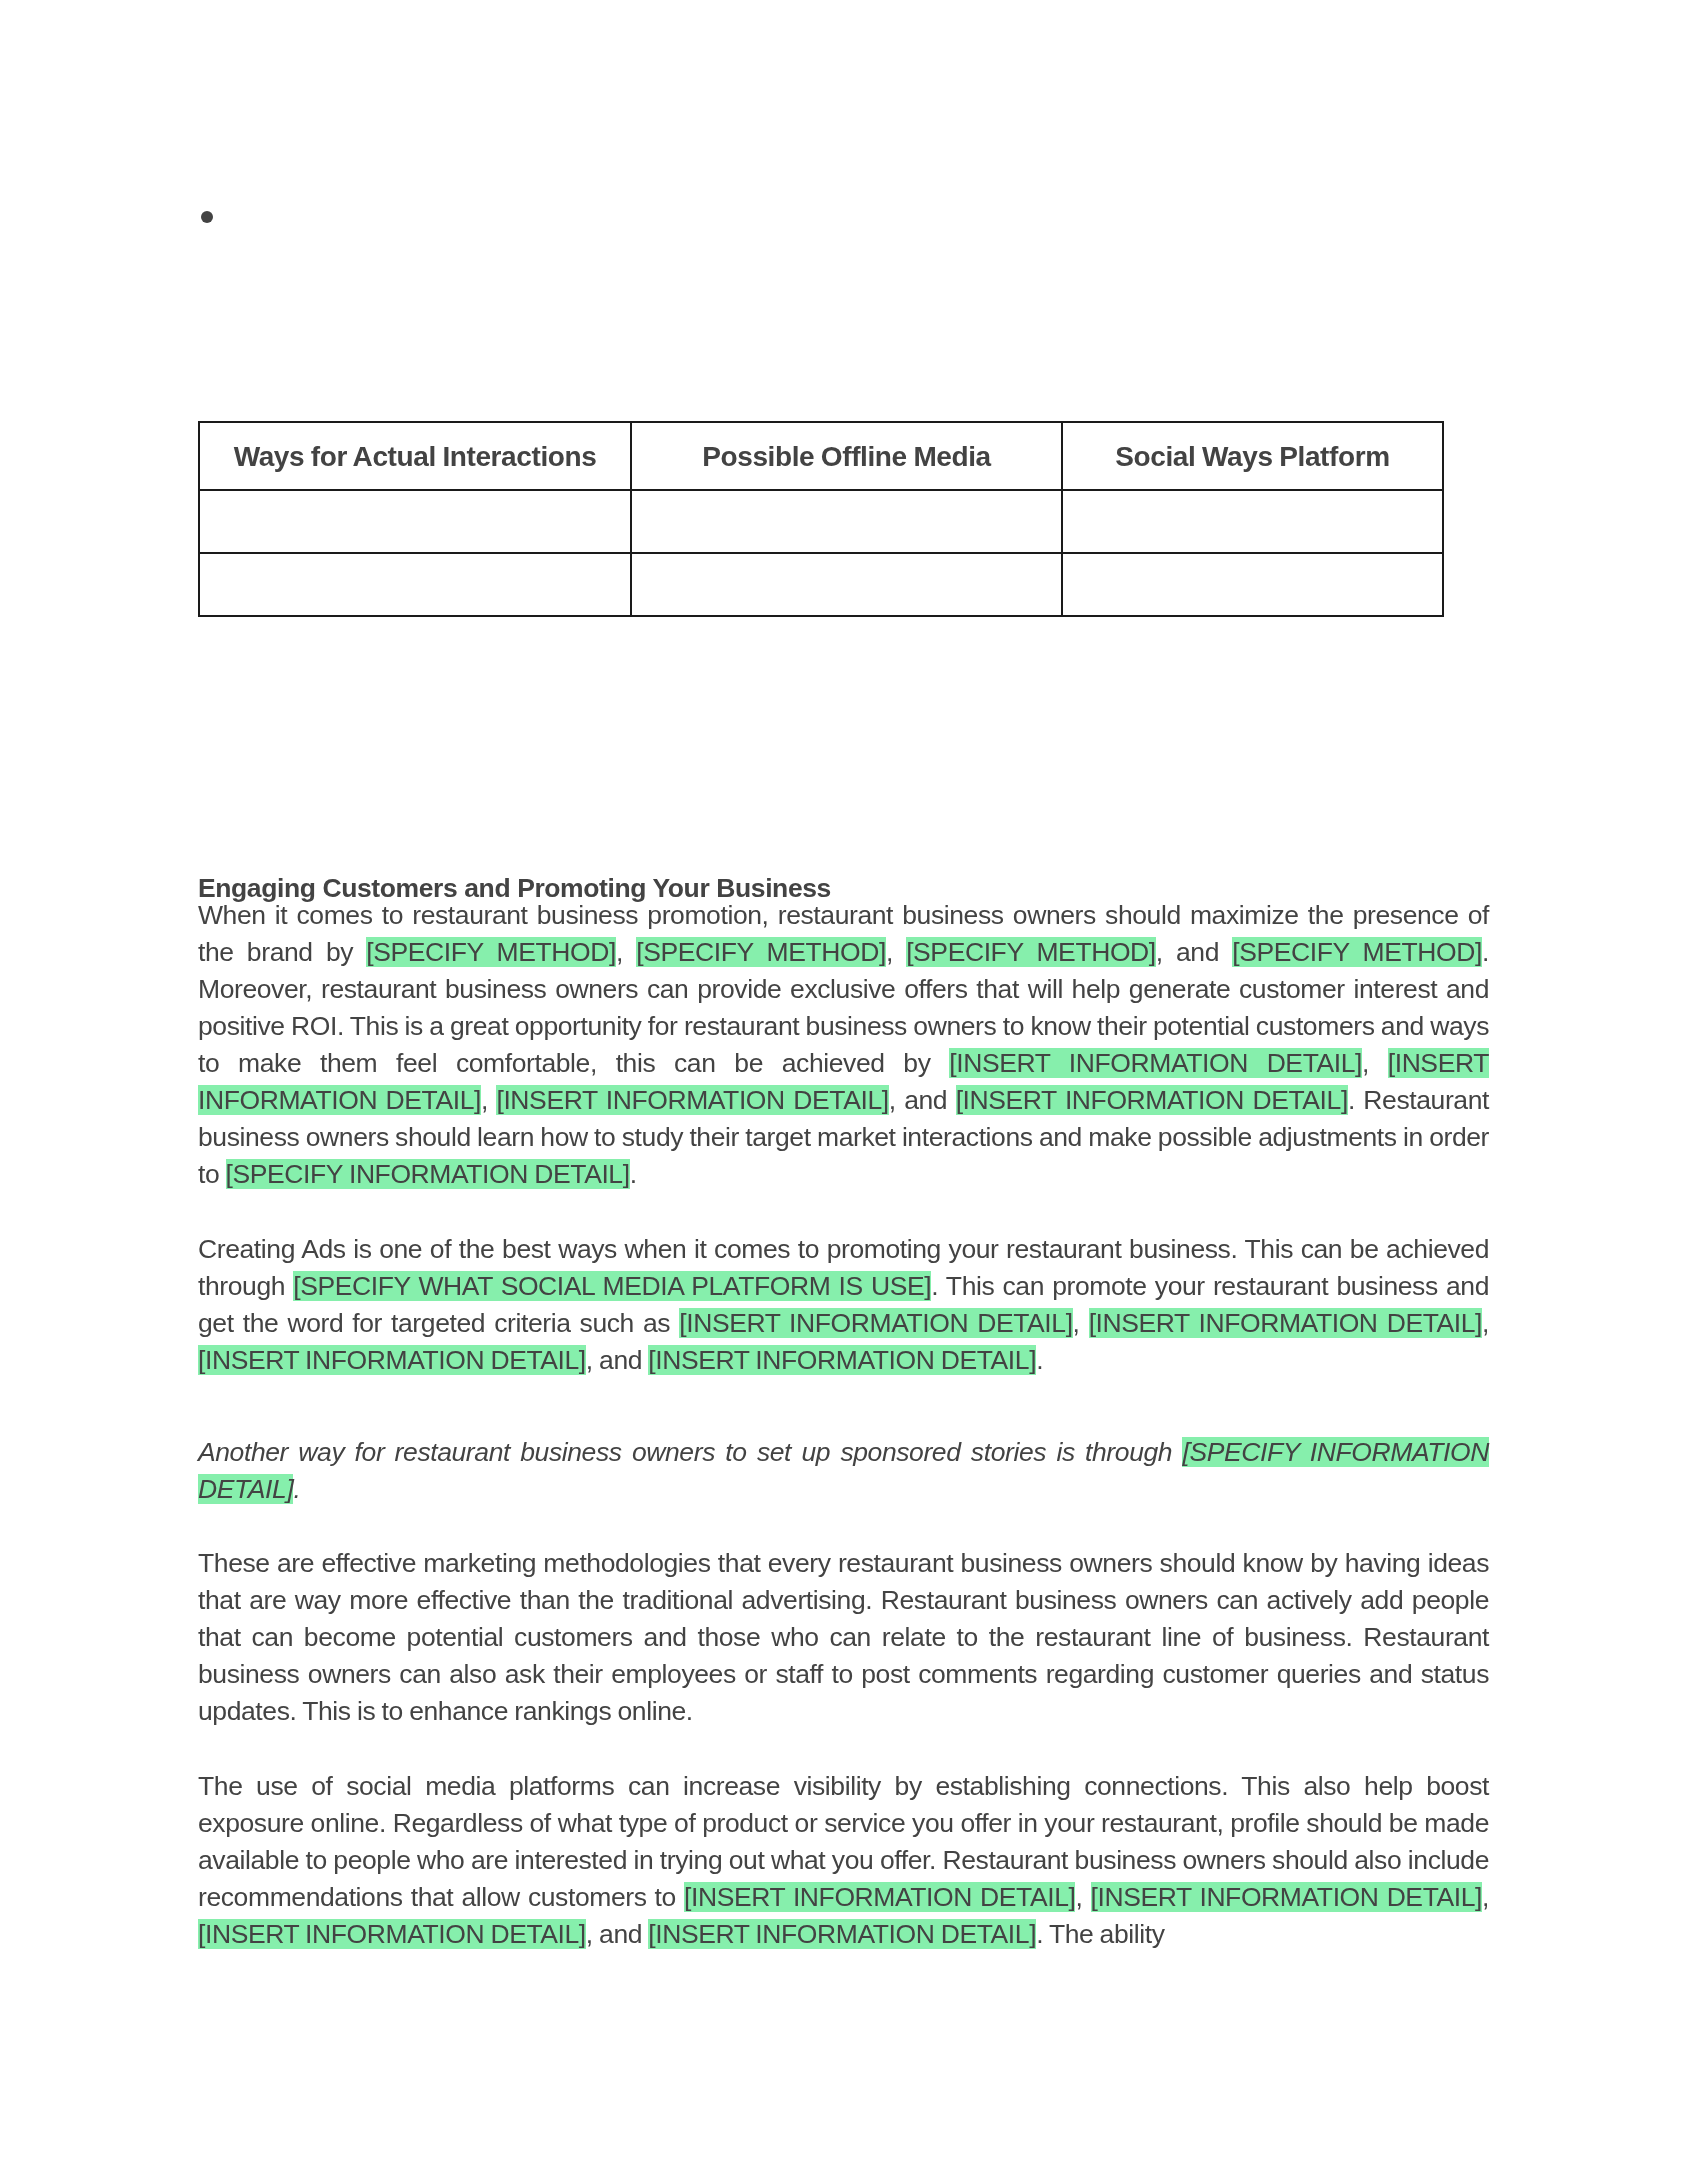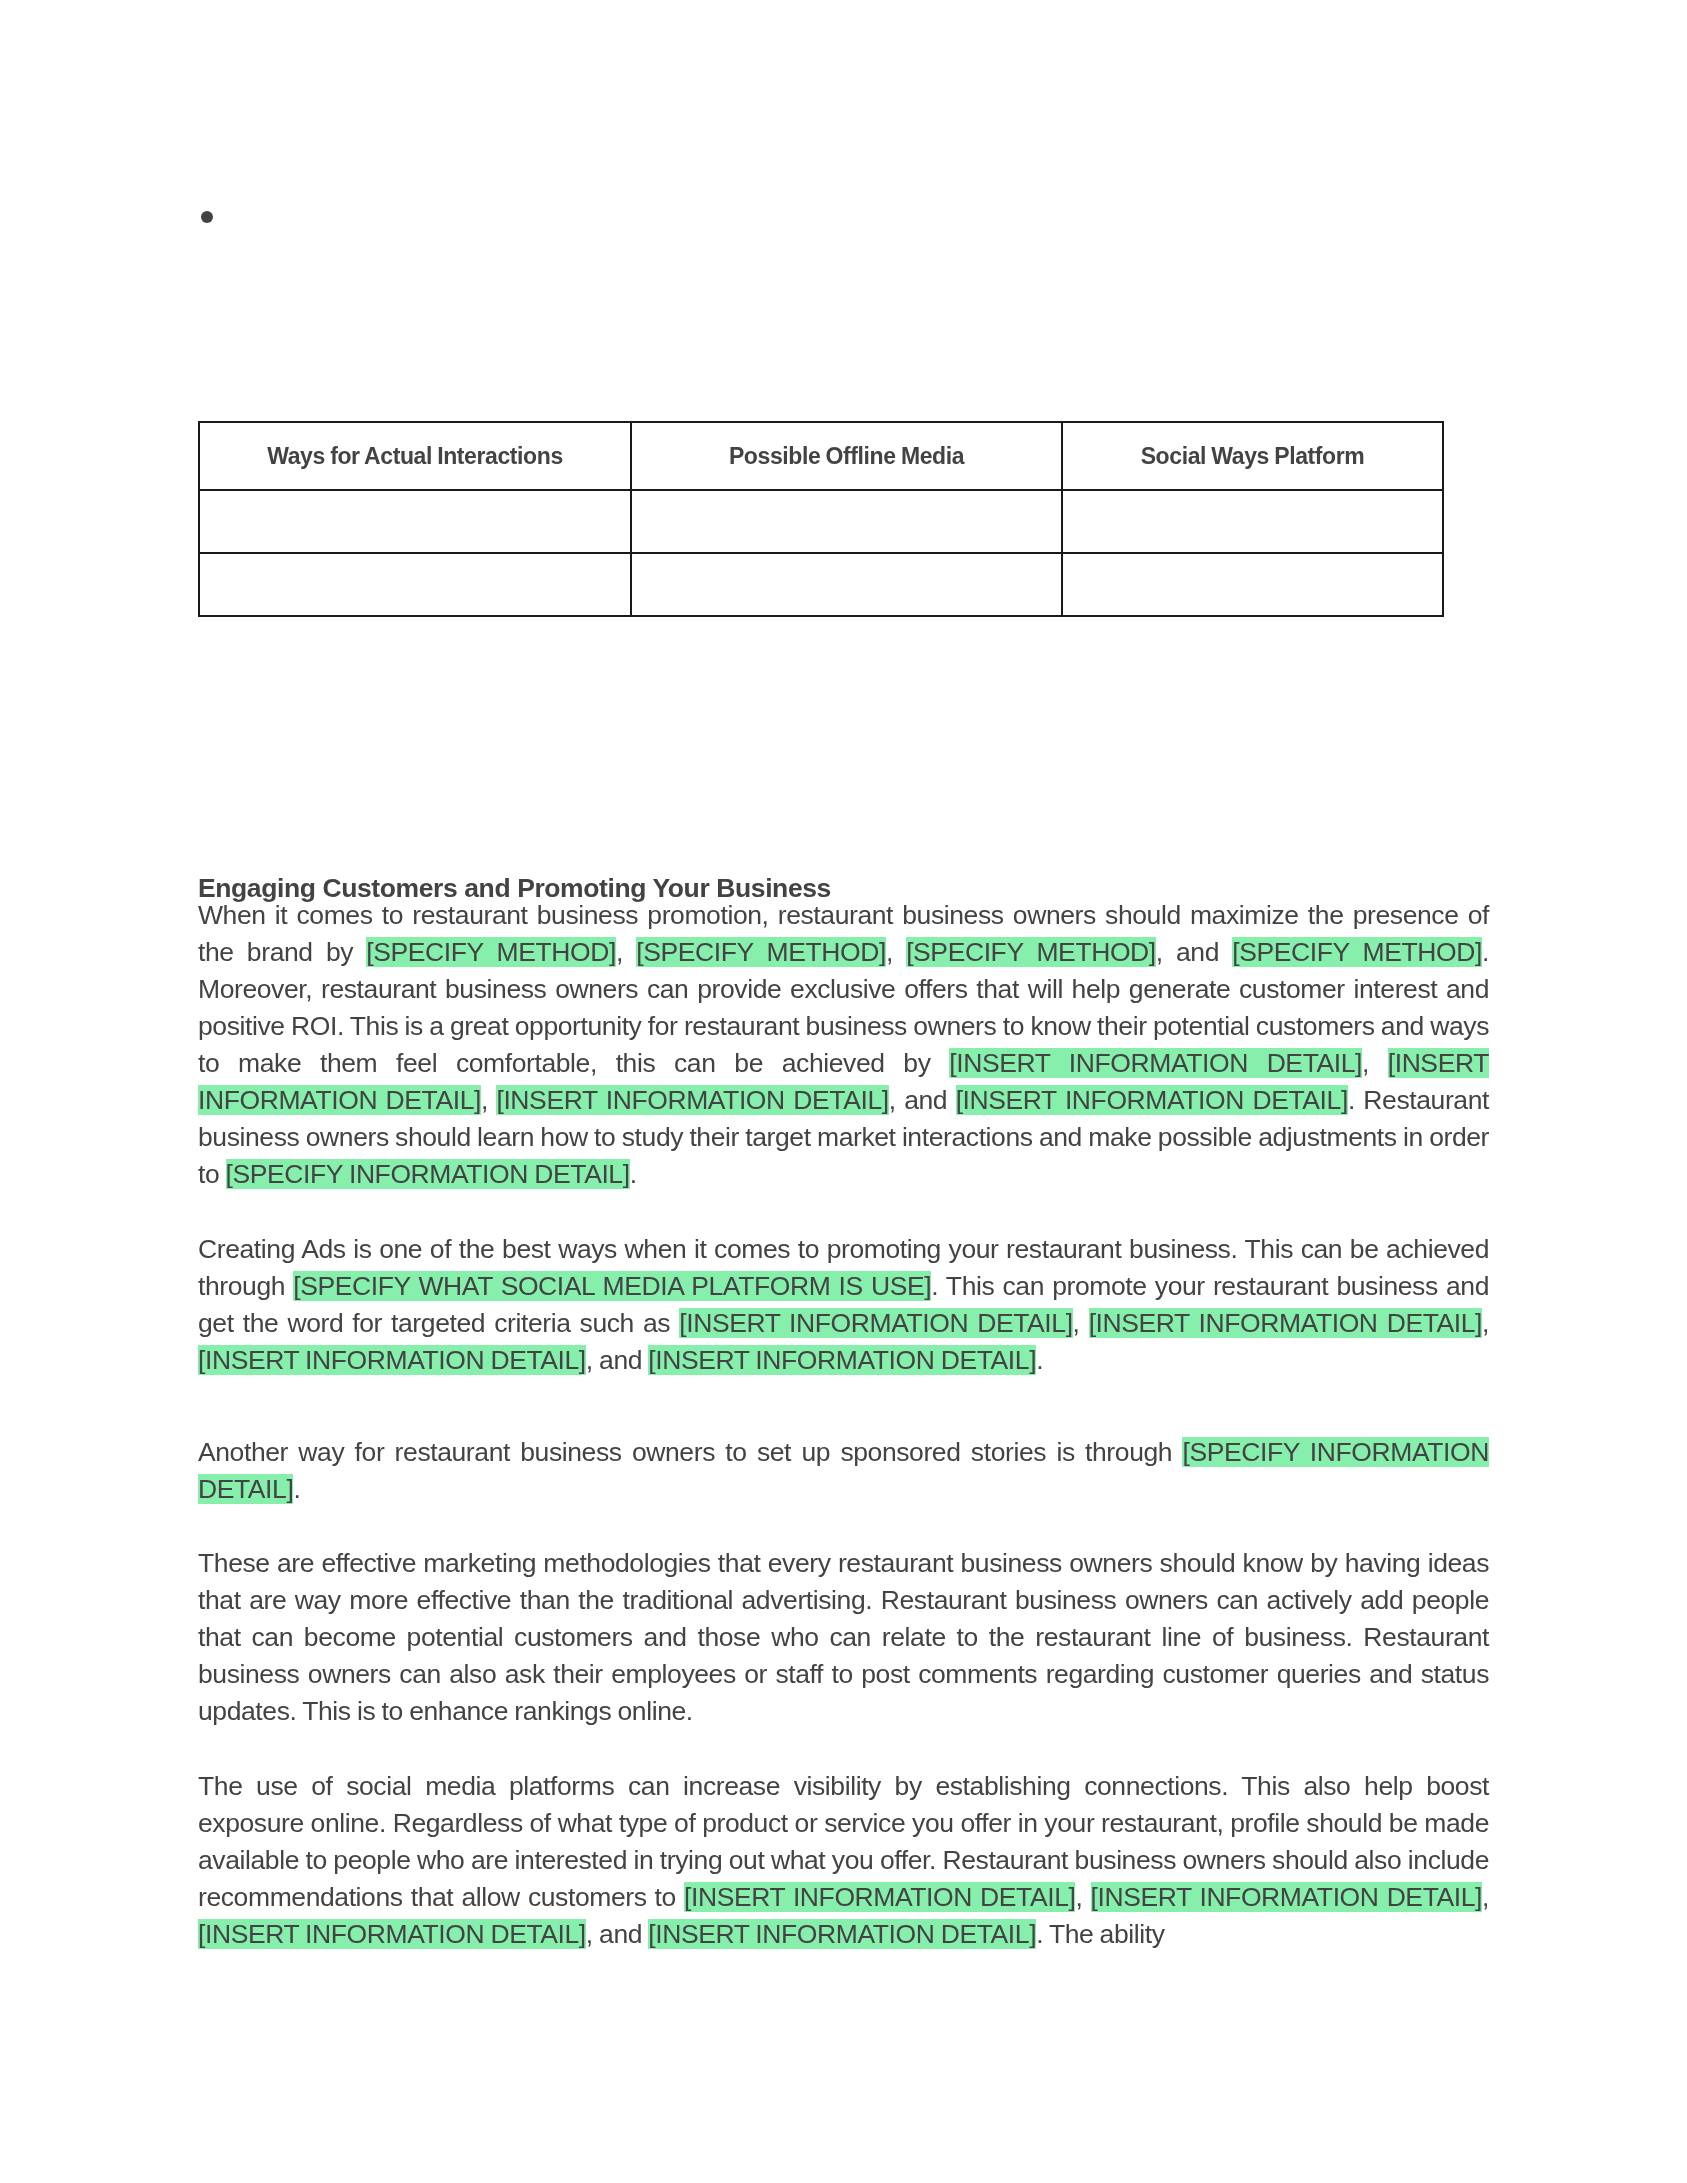--- a/index.html
+++ b/index.html
@@ -59,21 +59,21 @@
       position: absolute;
       left: 198px;
       top: 421px;
       border-collapse: collapse;
       table-layout: fixed;
       width: 1244px;
     }
     table.grid th, table.grid td {
       border: 2.6px solid #1a1a1a;
       vertical-align: top;
-      font-size: 23px;
+      font-size: 28px;
       line-height: 37px;
       letter-spacing: -0.4px;
       word-spacing: -0.7px;
       padding: 0 30px;
     }
     table.grid th {
       height: 66px;
       font-weight: bold;
       text-align: center;
       vertical-align: middle;
@@ -142,18 +142,18 @@
     </tr>
   </tbody>
 </table>
 
 <div class="section-heading">Engaging Customers and Promoting Your Business</div>
 
 <p class="para text justify" style="top:897px;margin:0;"><span>When it comes to restaurant business promotion, restaurant business owners should maximize the presence of the brand by </span><span class="hl">[SPECIFY METHOD]</span><span>, </span><span class="hl">[SPECIFY METHOD]</span><span>, </span><span class="hl">[SPECIFY METHOD]</span><span>, and </span><span class="hl">[SPECIFY METHOD]</span><span>. Moreover, restaurant business owners can provide exclusive offers that will help generate customer interest and positive ROI. This is a great opportunity for restaurant business owners to know their potential customers and ways to make them feel comfortable, this can be achieved by </span><span class="hl">[INSERT INFORMATION DETAIL]</span><span>, </span><span class="hl">[INSERT INFORMATION DETAIL]</span><span>, </span><span class="hl">[INSERT INFORMATION DETAIL]</span><span>, and </span><span class="hl">[INSERT INFORMATION DETAIL]</span><span>. Restaurant business owners should learn how to study their target market interactions and make possible adjustments in order to </span><span class="hl">[SPECIFY INFORMATION DETAIL]</span><span>.</span></p>
 
 <p class="para text justify" style="top:1231px;margin:0;"><span>Creating Ads is one of the best ways when it comes to promoting your restaurant business. This can be achieved through </span><span class="hl">[SPECIFY WHAT SOCIAL MEDIA PLATFORM IS USE]</span><span>. This can promote your restaurant business and get the word for targeted criteria such as </span><span class="hl">[INSERT INFORMATION DETAIL]</span><span>, </span><span class="hl">[INSERT INFORMATION DETAIL]</span><span>, </span><span class="hl">[INSERT INFORMATION DETAIL]</span><span>, and </span><span class="hl">[INSERT INFORMATION DETAIL]</span><span>.</span></p>
 
-<p class="para text justify" style="top:1434px;margin:0;"><span>Another way for restaurant business owners to set up sponsored stories is through </span><span class="hl">[SPECIFY INFORMATION DETAIL]</span><span>.</span></p>
+<p class="para text justify" style="top:1434px;margin:0;font-style:italic;"><span>Another way for restaurant business owners to set up sponsored stories is through </span><span class="hl">[SPECIFY INFORMATION DETAIL]</span><span>.</span></p>
 
 <p class="para text justify" style="top:1545px;margin:0;"><span>These are effective marketing methodologies that every restaurant business owners should know by having ideas that are way more effective than the traditional advertising. Restaurant business owners can actively add people that can become potential customers and those who can relate to the restaurant line of business. Restaurant business owners can also ask their employees or staff to post comments regarding customer queries and status updates. This is to enhance rankings online.</span></p>
 
 <p class="para text justify" style="top:1768px;margin:0;"><span>The use of social media platforms can increase visibility by establishing connections. This also help boost exposure online. Regardless of what type of product or service you offer in your restaurant, profile should be made available to people who are interested in trying out what you offer. Restaurant business owners should also include recommendations that allow customers to </span><span class="hl">[INSERT INFORMATION DETAIL]</span><span>, </span><span class="hl">[INSERT INFORMATION DETAIL]</span><span>, </span><span class="hl">[INSERT INFORMATION DETAIL]</span><span>, and </span><span class="hl">[INSERT INFORMATION DETAIL]</span><span>. The ability</span></p>
 
 
 </body></html>

